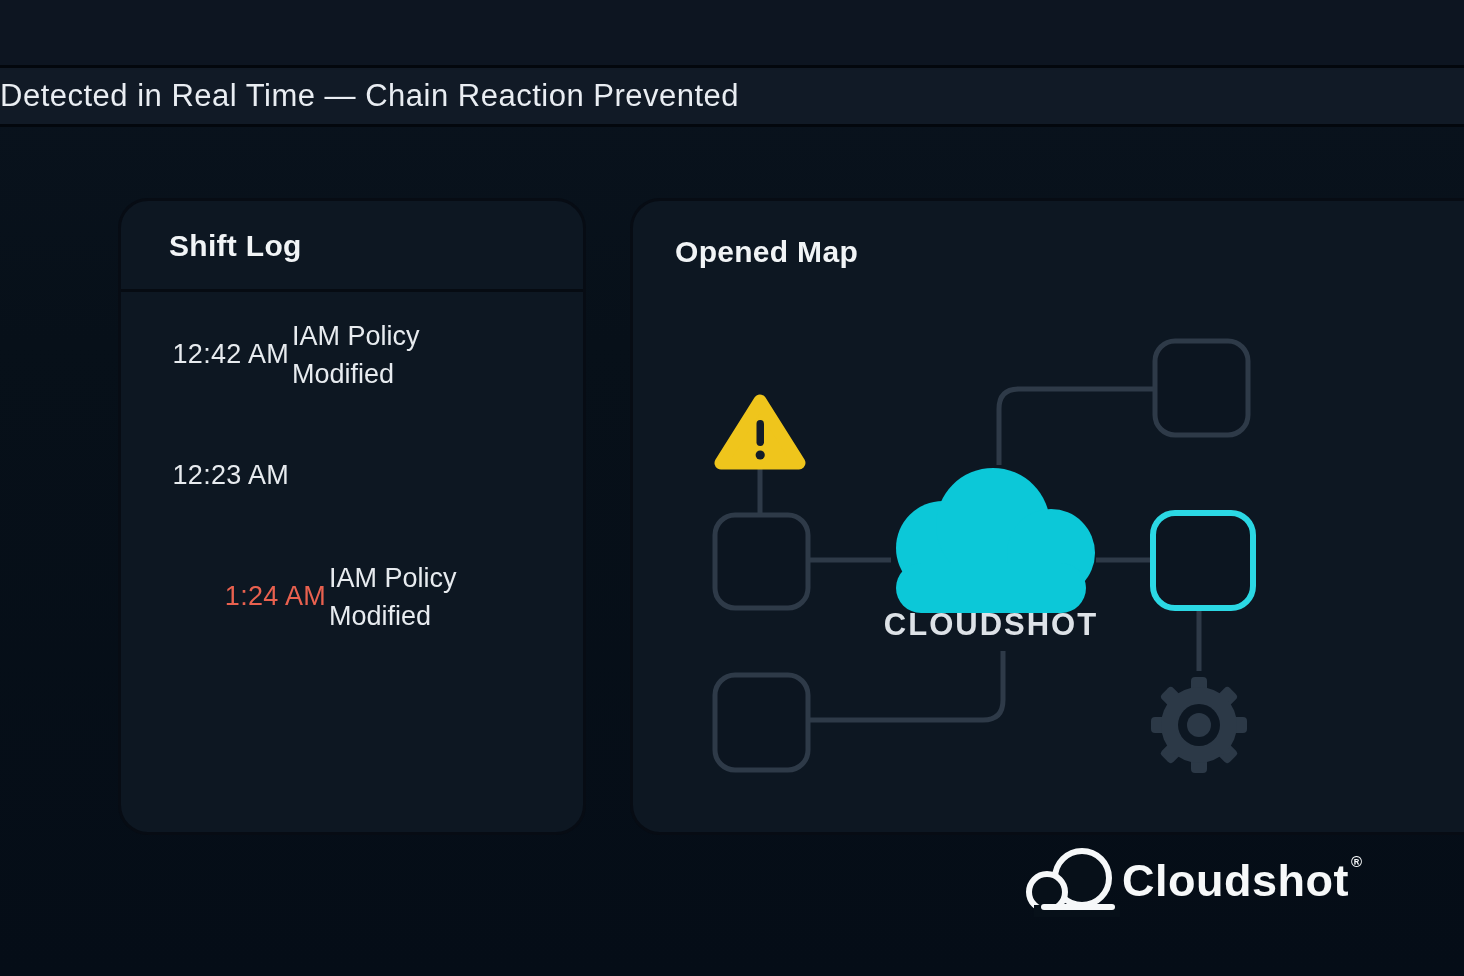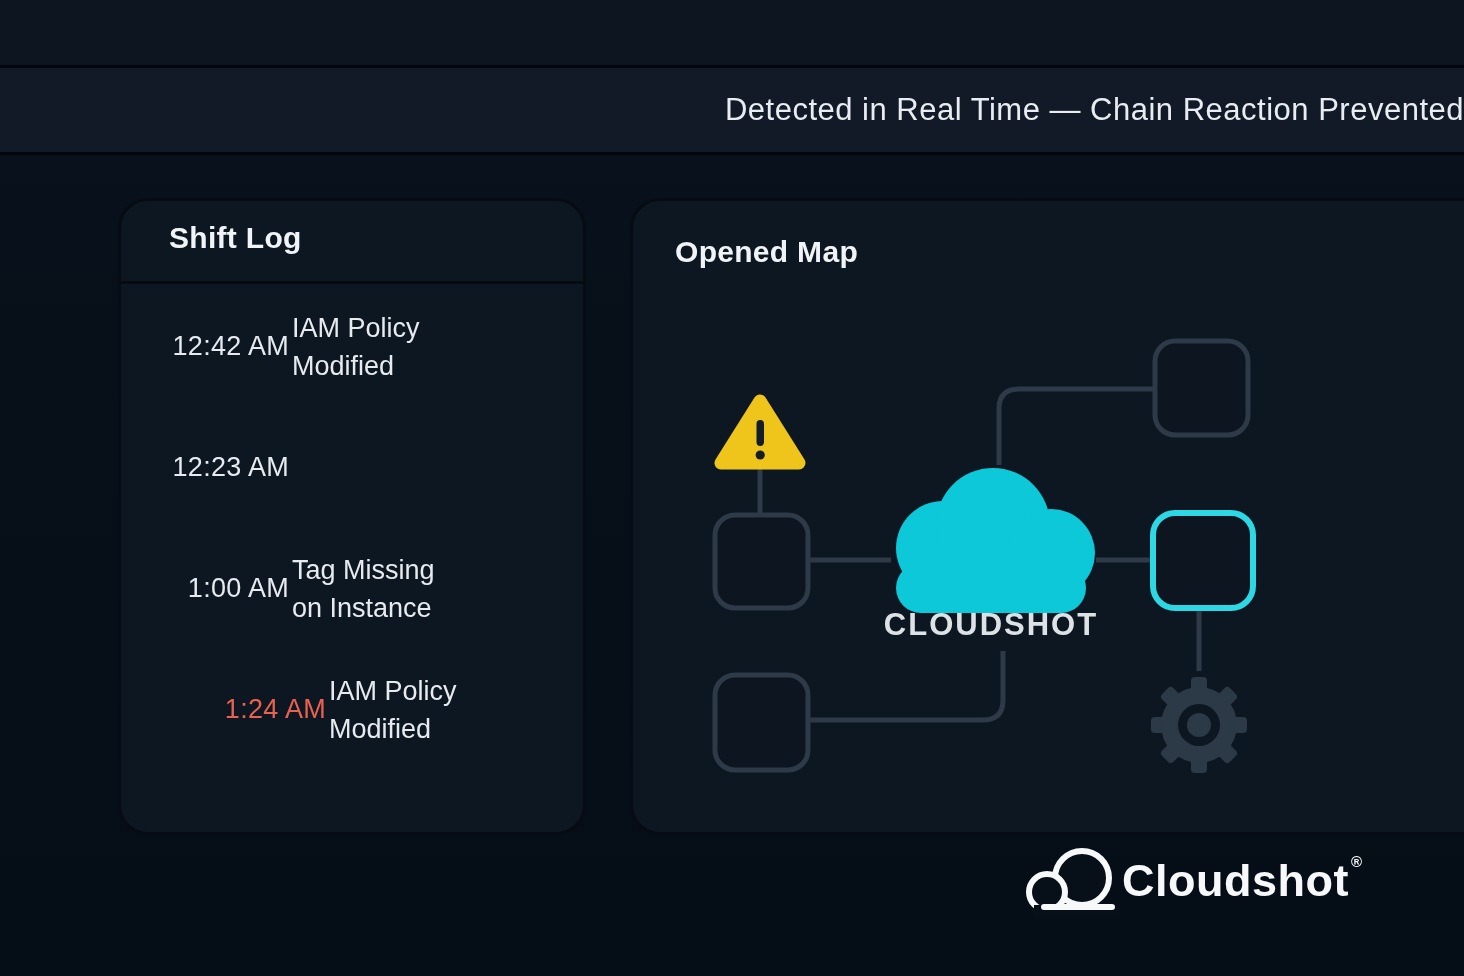--- a/index.html
+++ b/index.html
@@ -5,33 +5,33 @@
   html,body{margin:0;padding:0;background:#05090f;}
   *{box-sizing:border-box;}
   .stage{
     position:relative;width:1464px;height:976px;overflow:hidden;
     font-family:"Liberation Sans",sans-serif;color:#e9edf2;
     background:linear-gradient(180deg,#0a131e 0%,#071019 35%,#050d17 100%);
   }
   
   .top-strip{position:absolute;left:0;top:0;width:100%;height:65px;background:#0d1521;}
   .banner{
-    position:absolute;left:0;top:65px;width:100%;height:90px;background:#111a26;
+    position:absolute;left:0;top:65px;width:100%;height:62px;background:#111a26;
     border-top:3px solid #03070d;border-bottom:3px solid #03070d;
-    display:flex;align-items:center;justify-content:flex-end;
+    display:flex;align-items:center;justify-content:flex-start;
   }
   .banner-title{font-size:31px;font-weight:500;letter-spacing:.5px;color:#e9edf2;}
   
   .panel{
     position:absolute;background:#0d1722;border:3px solid #070c14;border-radius:30px;
   }
   .panel-shift{left:118px;top:198px;width:468px;height:637px;}
   .panel-impact{left:630px;top:198px;width:864px;height:637px;}
   .panel-title{font-size:30px;font-weight:600;color:#f1f4f6;letter-spacing:.3px;}
-  .shift-header{padding:20px 20px 26px 48px;border-bottom:3px solid #060b12;}
+  .shift-header{padding:28px 20px 26px 48px;border-bottom:3px solid #060b12;}
   .impact-header{padding:34px 20px 0 42px;}
   
   .rows{padding-top:2px;}
   .row{display:flex;align-items:center;height:121px;}
   .row-time{
     width:168px;flex:none;text-align:right;font-size:27px;color:#e7ebef;
     letter-spacing:.3px;
   }
   .row-event{
     margin-left:3px;width:178px;font-size:27px;line-height:38px;color:#e7ebef;
@@ -59,24 +59,20 @@
     <div class="shift-header">
       <span class="panel-title">Shift Log</span>
     </div>
     <div class="rows">
       <div class="row">
         <div class="row-time">12:42 AM</div>
         <div class="row-event">IAM Policy Modified</div>
       </div>
       <div class="row">
         <div class="row-time">12:23 AM</div>
-      </div>
-      <div class="row">
-        <div class="row-time">1:00 AM</div>
-        <div class="row-event">Tag Missing on Instance</div>
       </div>
       <div class="row alert">
         <div class="row-time">1:24 AM</div>
         <div class="row-event">IAM Policy Modified</div>
       </div>
     </div>
   </div>
 
   <div class="panel panel-impact">
     <div class="impact-header">

